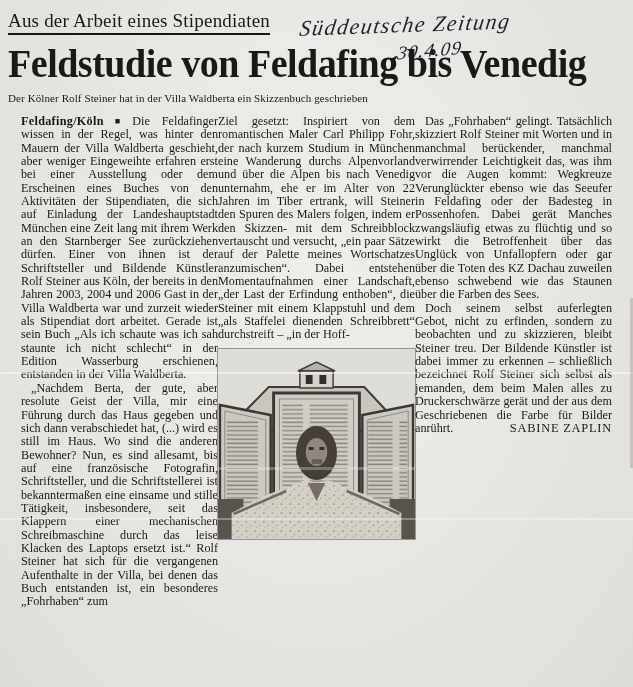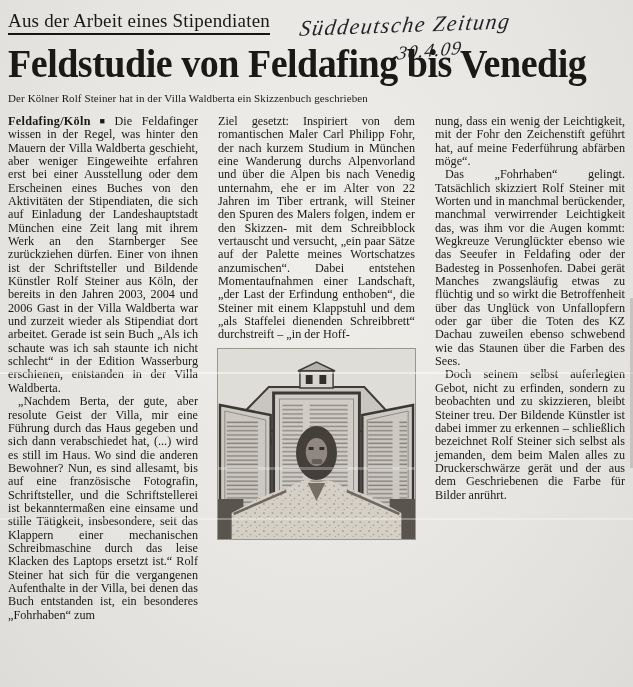--- a/index.html
+++ b/index.html
@@ -21,21 +21,21 @@
     font-style:italic;color:#23242b;transform:rotate(-2deg);
   }
   .hw1{font-size:22px;letter-spacing:1.5px;transform:skewX(-10deg);}
   .hw2{font-size:19px;letter-spacing:1px;margin-left:98px;margin-top:-2px;transform:skewX(-12deg) rotate(-3deg);}
   .headline{
     font-size:39px;font-weight:700;line-height:1.05;margin-top:9px;white-space:nowrap;
     transform:scaleX(0.975);transform-origin:left center;letter-spacing:-0.5px;
   }
   .subhead{font-size:11px;margin-top:7px;letter-spacing:0.1px;}
   
-  .cols{display:flex;gap:20px;margin-top:11px;justify-content:center;}
+  .cols{display:flex;gap:0;margin-top:11px;justify-content:center;}
   .col{width:197px;font-size:12.2px;line-height:13.35px;text-align:justify;}
   .col p{margin:0;hyphens:auto;-webkit-hyphens:auto;}
   .col p.indent{text-indent:10px;}
   .dateline{font-weight:700;letter-spacing:0.3px;}
   .bullet{font-size:9px;vertical-align:1px;padding:0 3px 0 2px;}
   
   .photo{margin-top:7px;width:197px;height:190px;outline:1px solid #9a968f;display:block;}
   .caption{margin-top:6px;font-style:italic;font-size:12.6px;line-height:13.6px;text-align:justify;}
   .credit{display:block;font-style:normal;text-align:right;margin-top:-13.6px;}
   .byline{display:block;text-align:right;letter-spacing:0.8px;margin-top:-13.35px;font-size:12.4px;}
@@ -124,23 +124,23 @@
         <path d="M92,134 L101,152 L110,134 Z" fill="#756e64"></path>
         <path d="M16,165 L70,142" stroke="#6e6860" stroke-width="2.5" fill="none"></path>
         <path d="M186,165 L132,142" stroke="#6e6860" stroke-width="2.5" fill="none"></path>
 
         <rect x="0" y="118" width="202" height="3" fill="#ffffff" opacity="0.28"></rect>
       </svg>
 
     </div>
 
     <div class="col">
-      <p>nung, dass ein wenig der Leichtigkeit, mit der Fohr den Zeichenstift geführt hat, auf meine Federführung abfärben möge“.</p>
       <p class="indent">Das „Fohrhaben“ gelingt. Tatsächlich skizziert Rolf Steiner mit Worten und in manchmal berückender, manchmal verwirrender Leichtigkeit das, was ihm vor die Augen kommt: Wegkreuze Verunglückter ebenso wie das Seeufer in Feldafing oder der Badesteg in Possenhofen. Dabei gerät Manches zwangsläufig etwas zu flüchtig und so wirkt die Betroffenheit über das Unglück von Unfallopfern oder gar über die Toten des KZ Dachau zuweilen ebenso schwebend wie das Staunen über die Farben des Sees.</p>
       <p class="indent">Doch seinem selbst auferlegten Gebot, nicht zu erfinden, sondern zu beobachten und zu skizzieren, bleibt Steiner treu. Der Bildende Künstler ist dabei immer zu erkennen – schließlich bezeichnet Rolf Steiner sich selbst als jemanden, dem beim Malen alles zu Druckerschwärze gerät und der aus dem Geschriebenen die Farbe für Bilder anrührt.</p>
+      <span class="byline">SABINE ZAPLIN</span>
     </div>
 
   </div>
 </div>
 
 <div class="crease c1"></div>
 <div class="crease c2"></div>
 <div class="edge-smudge"></div>
 
 </body></html>

